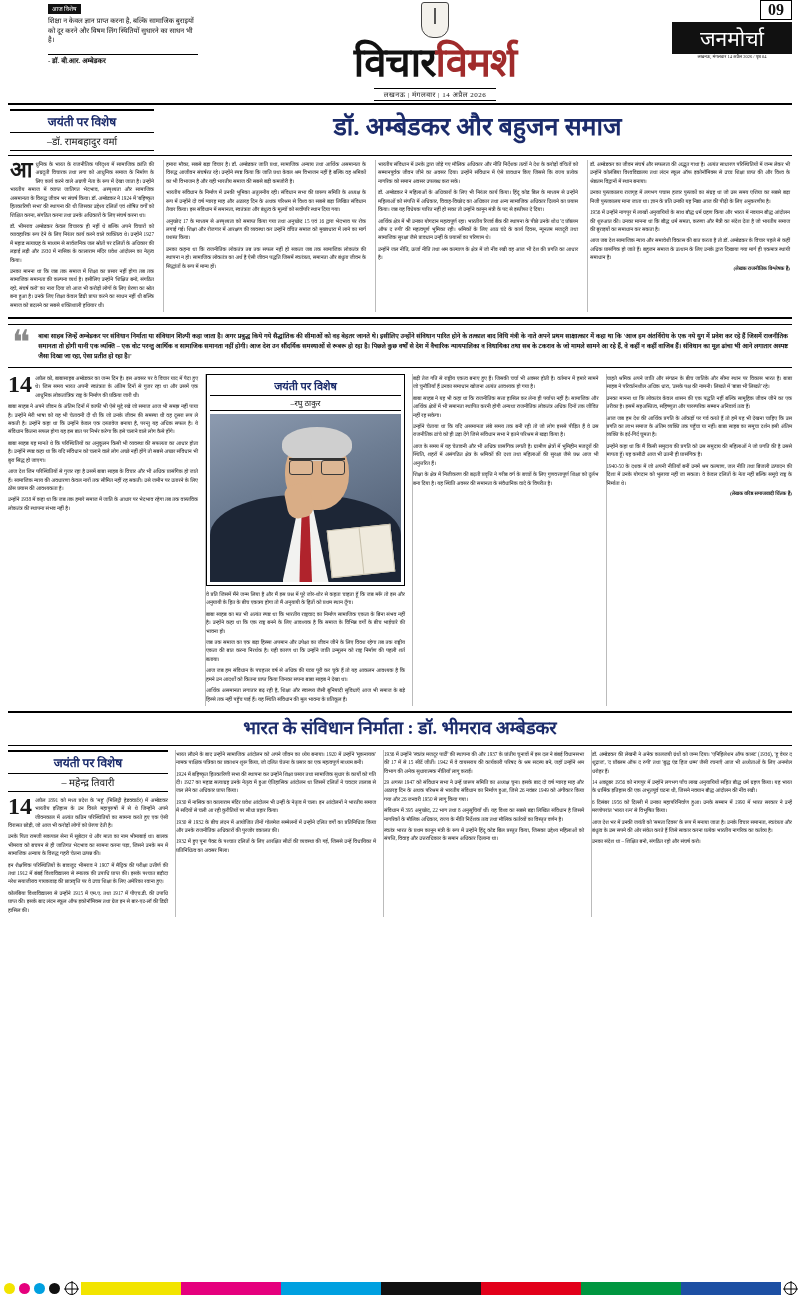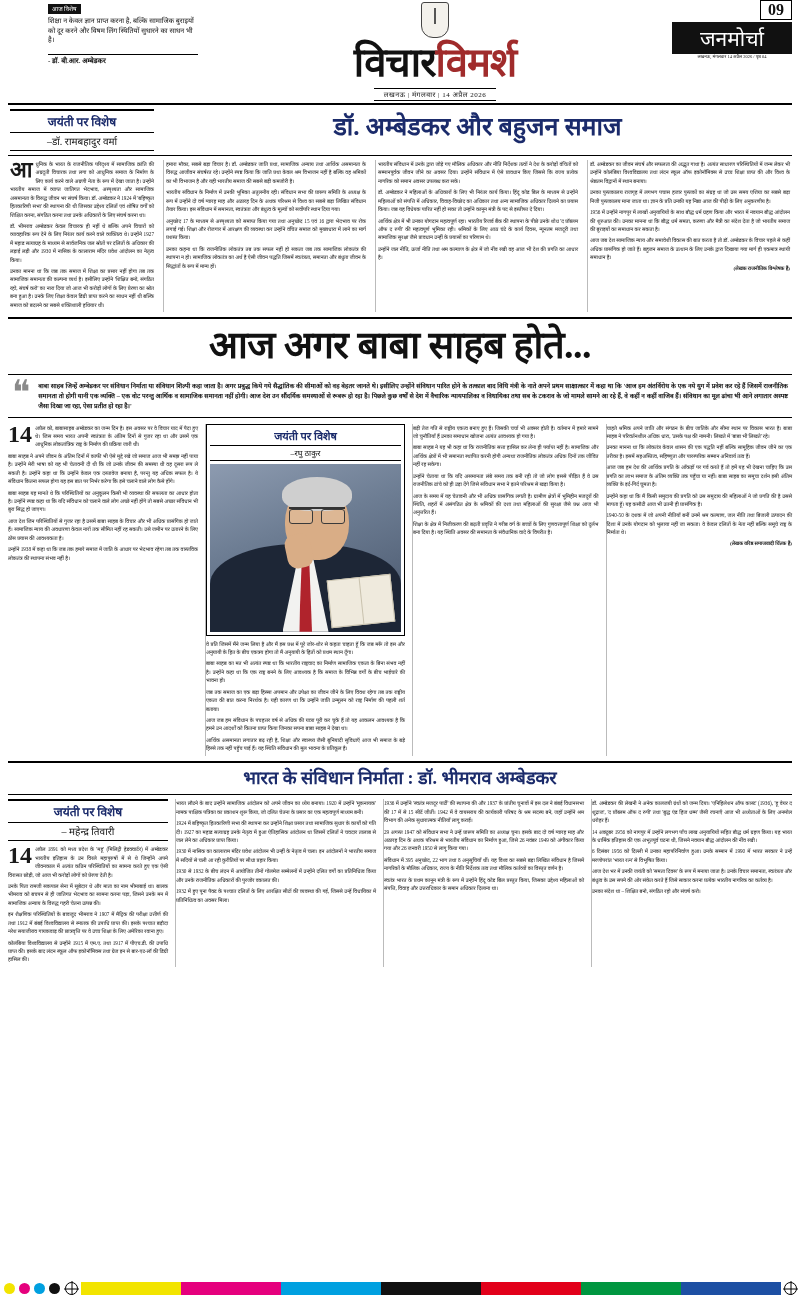--- a/index.html
+++ b/index.html
@@ -154,21 +154,20 @@
         <p>1956 में उन्होंने नागपुर में लाखों अनुयायियों के साथ बौद्ध धर्म ग्रहण किया और भारत में नवयान बौद्ध आंदोलन की शुरुआत की। उनका मानना था कि बौद्ध धर्म समता, करुणा और मैत्री का संदेश देता है जो भारतीय समाज की बुराइयों का समाधान कर सकता है।</p>
         <p>आज जब देश सामाजिक न्याय और समावेशी विकास की बात करता है तो डॉ. अम्बेडकर के विचार पहले से कहीं अधिक प्रासंगिक हो जाते हैं। बहुजन समाज के उत्थान के लिए उनके द्वारा दिखाया गया मार्ग ही एकमात्र स्थायी समाधान है।</p>
         <div class="credit">(लेखक राजनीतिक विश्लेषक हैं)</div>
       </div>
     </div>
   </div>
 
   <div class="thickrule"></div>
 
   <div>
-    <div class="headline big">आज अगर बाबा साहब होते...</div>
     <div class="quote-block">
       <div class="qmark">❝</div>
       <div class="quote-text">बाबा साहब जिन्हें अम्बेडकर पर संविधान निर्माता या संविधान शिल्पी कहा जाता है। अगर प्रबुद्ध किये गये सैद्धांतिक की सीमाओं को वह बेहतर जानते थे। इसीलिए उन्होंने संविधान पारित होने के तत्काल बाद विधि मंत्री के नाते अपने प्रथम साक्षात्कार में कहा था कि 'आज हम अंतर्विरोध के एक नये युग में प्रवेश कर रहे हैं जिसमें राजनीतिक समानता तो होगी यानी एक व्यक्ति – एक वोट परन्तु आर्थिक व सामाजिक समानता नहीं होगी। आज देश उन सौंदर्यिक समस्याओं से रूबरू हो रहा है। पिछले कुछ वर्षों से देश में वैचारिक न्यायपालिका व विधायिका तथा सब के टकराव के जो मामले सामने आ रहे हैं, वे कहीं न कहीं वाजिब हैं। संविधान का मूल ढांचा भी आने लगातार अस्पष्ट जैसा दिखा जा रहा, ऐसा प्रतीत हो रहा है।'</div>
     </div>
 
     <div class="sec2">
       <div class="c body">
         <p><span class="numcap">14</span><span>अप्रैल को, बाबासाहब अम्बेडकर का जन्म दिन है। इस अवसर पर वे विचार याद में पैदा हुए थे। जिस समय भारत अपनी स्वतंत्रता के अंतिम दिनों से गुजर रहा था और उसमें एक आधुनिक लोकतांत्रिक राष्ट्र के निर्माण की प्रक्रिया जारी थी।</span></p>
         <p>बाबा साहब ने अपने जीवन के अंतिम दिनों में काफी भी ऐसे मुद्दे रखे जो समाज आज भी समझ नहीं पाया है। उन्होंने मेरी भाषा को यह भी चेतावनी दी थी कि जो उनके जीवन की समस्या थी वह दूसरा रूप ले सकती है। उन्होंने कहा था कि उन्होंने केवल एक दस्तावेज बनाया है, परन्तु यह अधिक सफल है। ये संविधान कितना सफल होगा यह इस बात पर निर्भर करेगा कि इसे चलाने वाले लोग कैसे होंगे।</p>
         <p>बाबा साहब यह मानते थे कि परिस्थितियों का अनुकूलन किसी भी व्यवस्था की सफलता का आधार होता है। उन्होंने स्पष्ट कहा था कि यदि संविधान को चलाने वाले लोग अच्छे नहीं होंगे तो सबसे अच्छा संविधान भी बुरा सिद्ध हो जाएगा।</p>

